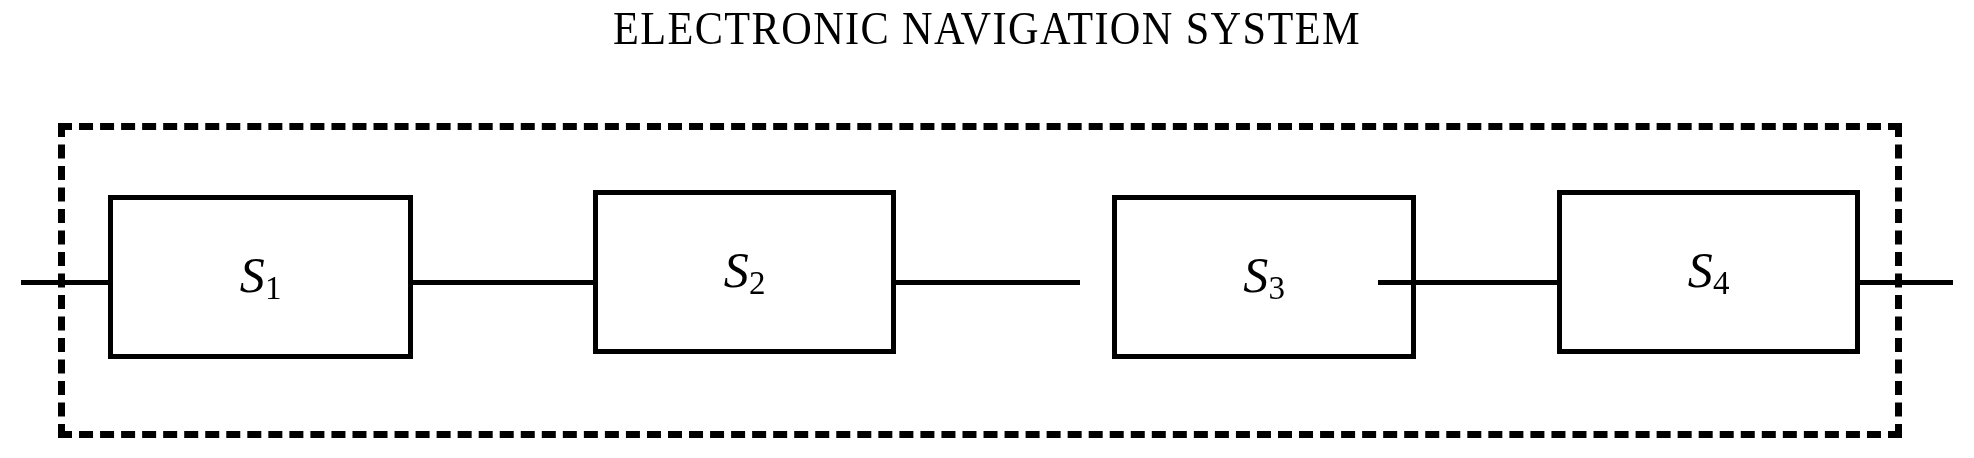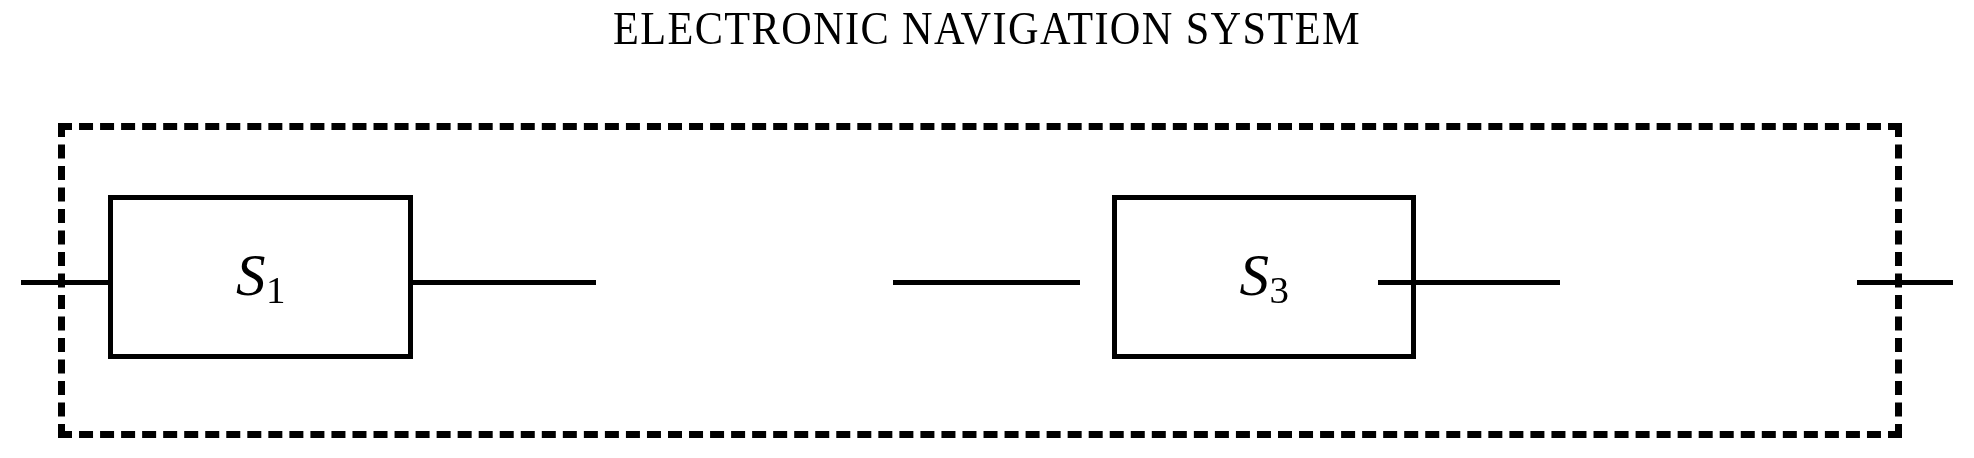--- a/index.html
+++ b/index.html
@@ -47,21 +47,21 @@
     box-sizing: border-box;
     border: 5px solid #000000;
     background: #ffffff;
     display: flex;
     align-items: center;
     justify-content: center;
   }
   .block-label {
     font-family: "Liberation Serif", "DejaVu Serif", serif;
     font-style: italic;
-    font-size: 59px;
+    font-size: 50px;
     color: #000000;
     line-height: 1;
     white-space: nowrap;
     position: relative;
     top: -2px;
   }
   .block-label sub {
     font-style: normal;
     font-size: 0.66em;
     vertical-align: baseline;
@@ -87,27 +87,37 @@
   <div class="wire" style="left:21px; top:280px; width:92px;"></div>
 
   <div class="block" style="left:108px; top:195px; width:305px; height:164px;">
     <span class="block-label">
       <span>S</span><sub>1</sub>
     </span>
   </div>
 
   <div class="wire" style="left:410px; top:280px; width:186px;"></div>
 
+  <div class="block" style="left:593px; top:190px; width:303px; height:164px;">
+    <span class="block-label">
+      <span>S</span><sub>2</sub>
+    </span>
+  </div>
 
   <div class="wire" style="left:893px; top:280px; width:187px;"></div>
 
   <div class="block" style="left:1077px; top:195px; width:304px; height:164px;margin-left:35px;">
     <span class="block-label">
       <span>S</span><sub>3</sub>
     </span>
   </div>
 
   <div class="wire" style="left:1378px; top:280px; width:182px;"></div>
 
+  <div class="block" style="left:1557px; top:190px; width:303px; height:164px;">
+    <span class="block-label">
+      <span>S</span><sub>4</sub>
+    </span>
+  </div>
 
   <div class="wire" style="left:1857px; top:280px; width:96px;"></div>
 
 </div>
 
 </body></html>

